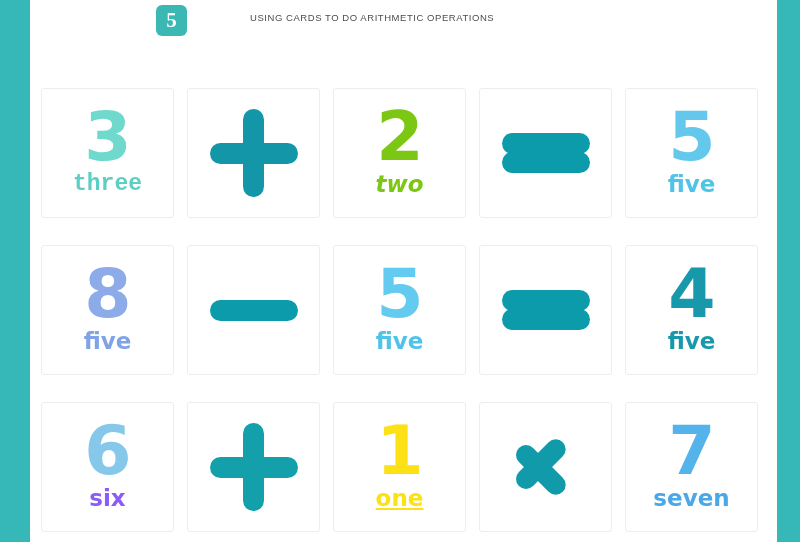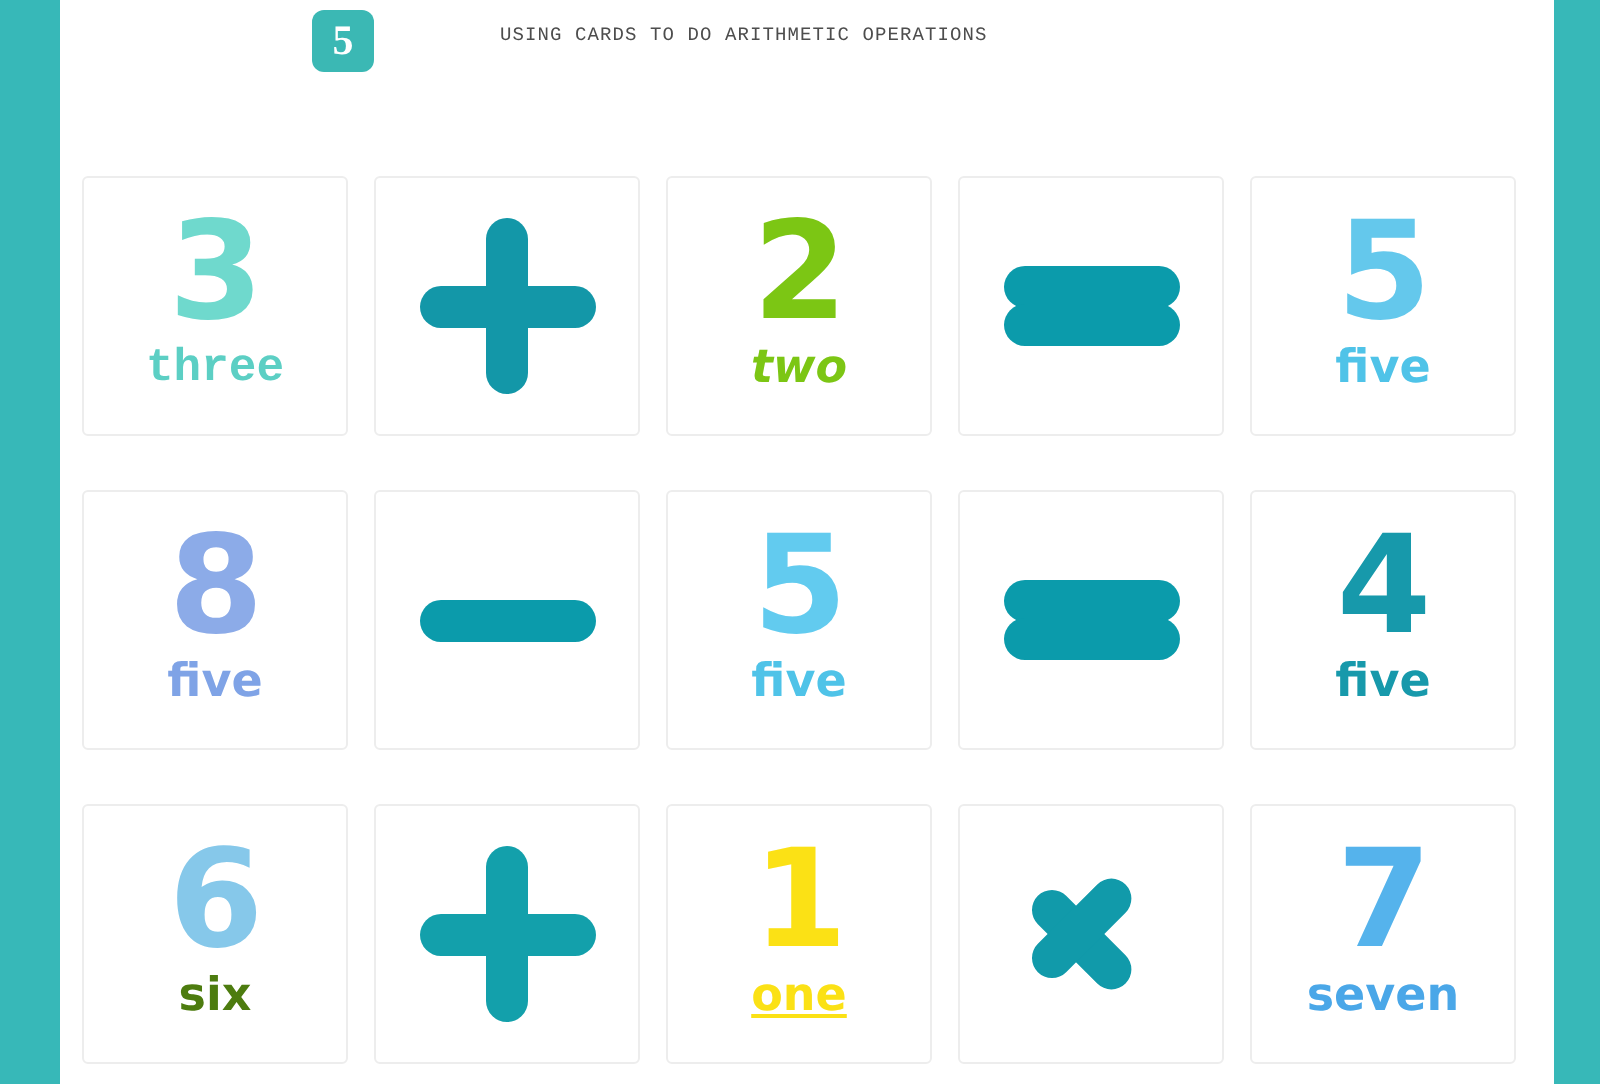--- a/index.html
+++ b/index.html
@@ -60,21 +60,21 @@
   }
   .header-title {
     position: absolute;
     left: 220px;
     top: 12px;
     font-size: 9.5px;
     letter-spacing: 0.55px;
     color: #4d4d4d;
     font-weight: 400;
     white-space: nowrap;
-    font-family: Liberation Mono, monospace;
+    font-family: Liberation Sans, sans-serif;
   }
 
   
   .grid {
     position: absolute;
     left: 41px;
     top: 88px;
     width: 716px;
     display: grid;
     grid-template-columns: repeat(5, 133px);
@@ -213,21 +213,21 @@
           <span class="bar h1"></span>
           <span class="bar h2"></span>
         </div>
       </div>
       <div class="card">
         <div class="numeral" style="color: rgb(23, 153, 171);">4</div>
         <div class="word" style="color: rgb(23, 153, 171);">five</div>
       </div>
       <div class="card">
         <div class="numeral" style="color: rgb(134, 200, 234);">6</div>
-        <div class="word" style="color: #4d7c0f; text-align: right;">six</div>
+        <div class="word" style="color: #8b5cf6; text-align: right;">six</div>
       </div>
       <div class="card">
         <div class="op op-plus" aria-label="+" style="color: rgb(19, 160, 171);">
           <span class="bar h"></span>
           <span class="bar v"></span>
         </div>
       </div>
       <div class="card">
         <div class="numeral" style="color: rgb(251, 225, 21);">1</div>
         <div class="word" style="color: rgb(251, 225, 21); text-decoration: underline;">one</div>

